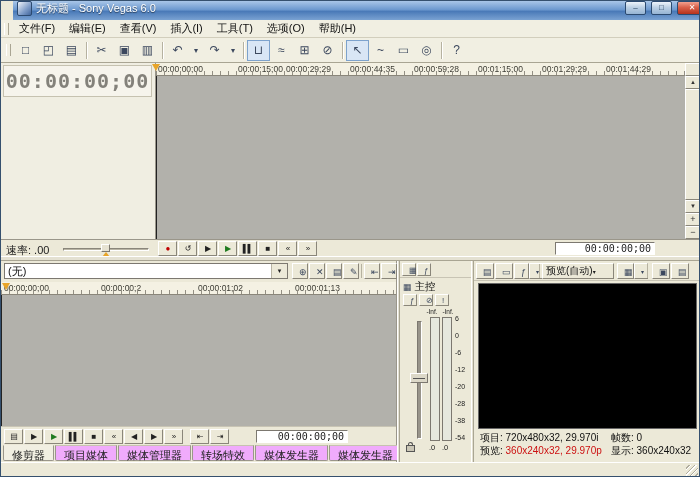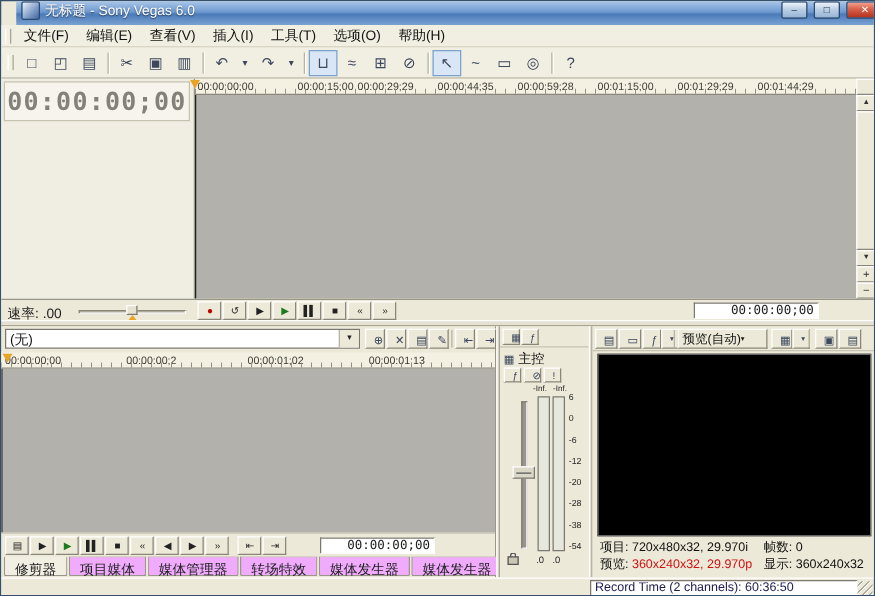--- a/index.html
+++ b/index.html
@@ -337,17 +337,16 @@
           <span class="pv-col2">
             <span>显示:</span>
             <span>360x240x32</span>
           </span>
         </div>
       </div>
     </div>
   </div>
 
   <div class="statusbar">
-    <div class="status-box">Record Time (2 channels): 60:36:50</div>
     <div class="resize-grip"></div>
   </div>
 
 </div>
 
 </body></html>

